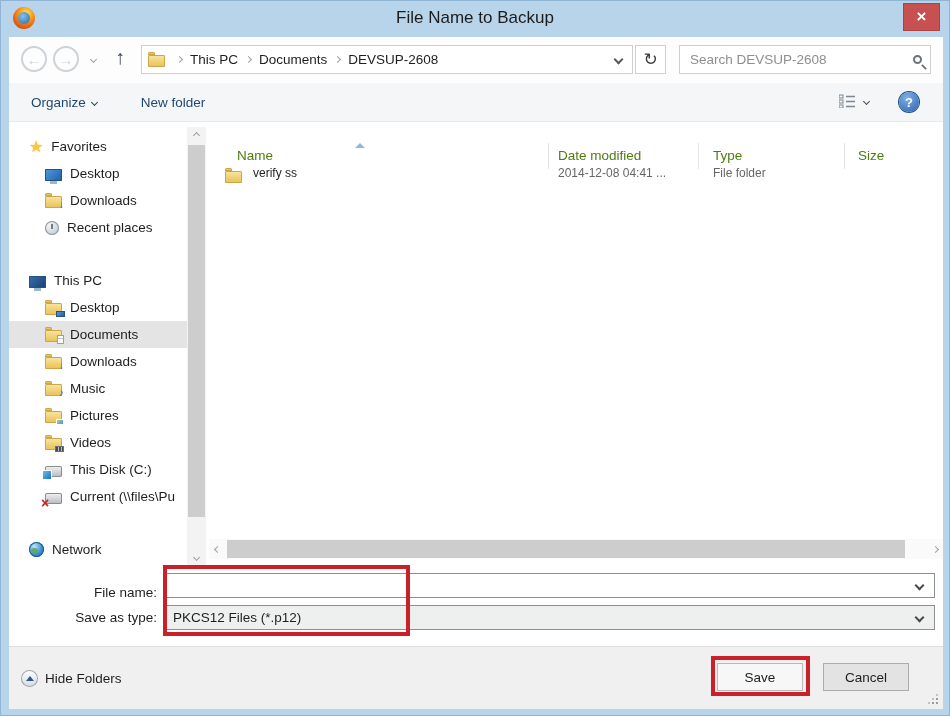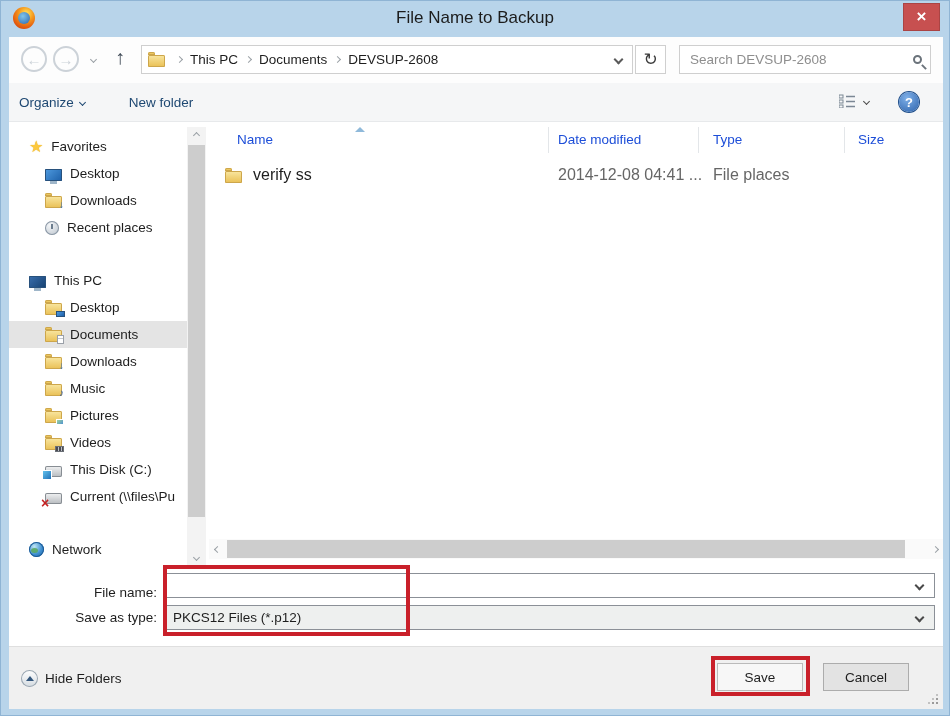--- a/index.html
+++ b/index.html
@@ -42,21 +42,21 @@
   .searchbox input{flex:1;border:none;outline:none;font-size:13.5px;color:#444;font-family:"Liberation Sans",sans-serif;background:transparent;}
   .searchbox input::placeholder{color:#8e8e8e;}
   .mag{width:9px;height:9px;border:2px solid #6b737b;border-radius:50%;position:relative;flex:0 0 auto;}
   .mag::after{content:"";position:absolute;width:2px;height:6px;background:#6b737b;transform:rotate(-45deg);left:8px;top:7px;}
 
   
   .toolbar{position:absolute;left:0;right:0;top:46px;height:39px;background:#f5f6f7;border-bottom:1px solid #e7e9eb;
        display:flex;align-items:center;font-size:13.5px;color:#1e4872;}
   .tbtn{display:flex;align-items:center;gap:6px;cursor:pointer;}
   .tbtn .chv{border-color:#1e4872;}
-  .organize{margin-left:10px;}
+  .organize{margin-left:22px;}
   .newfolder{margin-left:44px;}
   .viewgrp{position:absolute;right:74px;top:11px;display:flex;align-items:center;gap:9px;cursor:pointer;}
   .hlp{position:absolute;right:24px;top:9px;width:20px;height:20px;border-radius:50%;
        background:radial-gradient(circle at 40% 30%,#7fb0e8,#2c62ac);box-shadow:0 0 0 1px #1f4f8b;
        color:#fff;font-weight:bold;font-size:13px;display:flex;align-items:center;justify-content:center;cursor:pointer;}
 
   
   .main{position:absolute;left:0;right:0;top:86px;height:523px;background:#fff;overflow:hidden;}
 
   
@@ -93,25 +93,25 @@
        box-shadow:inset 0 0 0 1px #1b5a96;}
   .glb::after{content:"";position:absolute;left:2px;top:6px;width:7px;height:5px;border-radius:50%;background:#57a85c;opacity:.85;}
 
   
   .vscroll{position:absolute;left:178px;top:4px;width:19px;height:438px;background:#f3f3f3;}
   .sbarrow{position:absolute;left:0;width:19px;height:16px;display:flex;align-items:center;justify-content:center;cursor:pointer;}
   .vthumb{position:absolute;left:1px;right:1px;top:18px;height:372px;background:#cdcdcd;cursor:pointer;}
 
   
   .filearea{position:absolute;left:200px;right:0;top:0;bottom:0;}
-  .lheader{position:absolute;left:0;right:0;top:4px;height:26px;font-size:13.5px;color:#1d4ed8;}
+  .lheader{position:absolute;left:0;right:0;top:20px;height:26px;font-size:13.5px;color:#4d7c0f;}
   .lheader .hl{position:absolute;top:5px;cursor:pointer;}
   .hdiv{position:absolute;top:0;height:26px;width:1px;background:#e3e6e9;}
   .srt{position:absolute;left:146px;top:0;width:0;height:0;border-left:5px solid transparent;border-right:5px solid transparent;border-bottom:5px solid #8fb9da;}
-  .frow{position:absolute;left:0;right:0;top:40px;height:26px;font-size:16px;color:#1e1e1e;cursor:pointer;}
+  .frow{position:absolute;left:0;right:0;top:40px;height:26px;font-size:12px;color:#1e1e1e;cursor:pointer;}
   .frow .cell{position:absolute;top:3px;white-space:nowrap;}
   .frow .dim{color:#666;}
 
   
   .hscroll{position:absolute;left:0;right:0;top:416px;height:20px;background:#fafafa;}
   .hthumb{position:absolute;top:1px;bottom:1px;left:18px;width:678px;background:#cdcdcd;cursor:pointer;}
   .harrow{position:absolute;top:0;width:16px;height:20px;display:flex;align-items:center;justify-content:center;cursor:pointer;}
 
   
   .frlabel{position:absolute;width:148px;text-align:right;font-size:13.5px;color:#1e1e1e;line-height:25px;}
@@ -307,21 +307,21 @@
           <span class="hl" style="left:649px;">Size</span>
           <span class="hdiv" style="left:339px;"></span>
           <span class="hdiv" style="left:489px;"></span>
           <span class="hdiv" style="left:635px;"></span>
         </div>
 
         <div class="frow">
           <span class="ic fold cell" style="left:16px;top:5px;"></span>
           <span class="cell" style="left:44px;">verify ss</span>
           <span class="cell dim" style="left:349px;">2014-12-08 04:41 ...</span>
-          <span class="cell dim" style="left:504px;">File places</span>
+          <span class="cell dim" style="left:504px;">File folder</span>
           <span class="cell dim" style="left:649px;"></span>
         </div>
 
         <div class="hscroll">
           <div class="harrow" style="left:0;">
               <span class="chv left sm"></span>
             </div>
           <div class="hthumb"></div>
           <div class="harrow" style="right:0;">
               <span class="chv right sm"></span>

